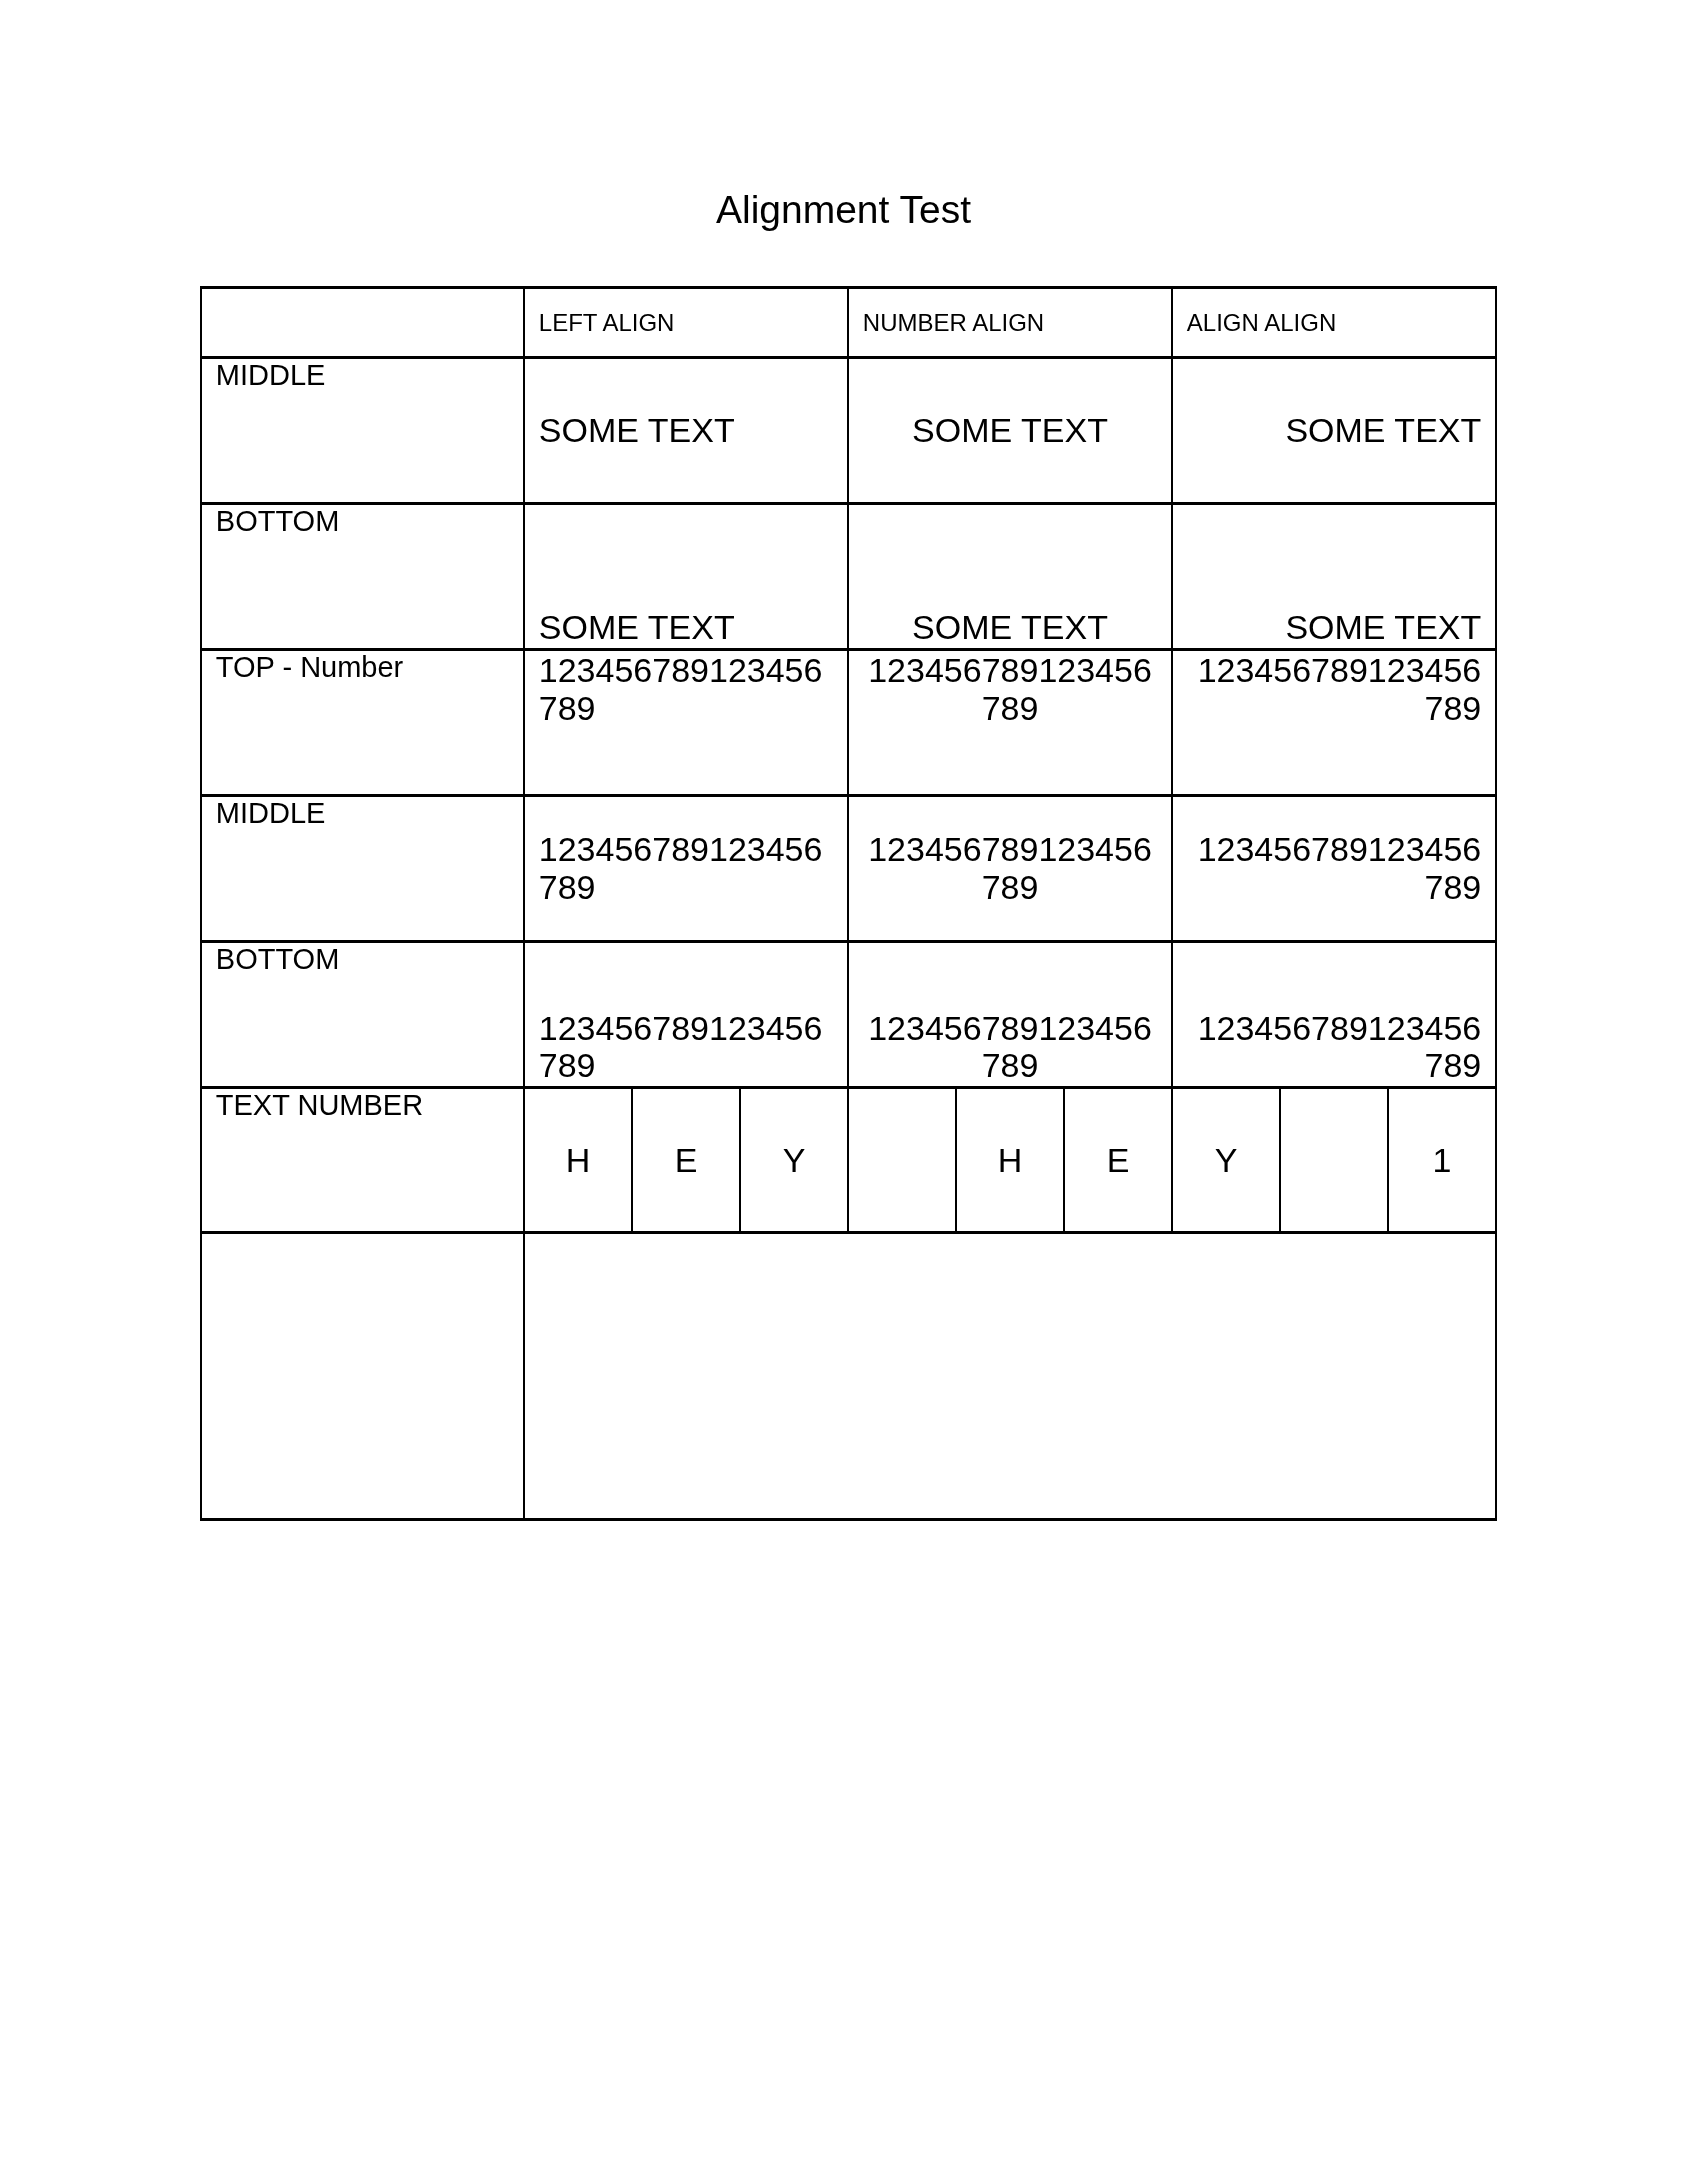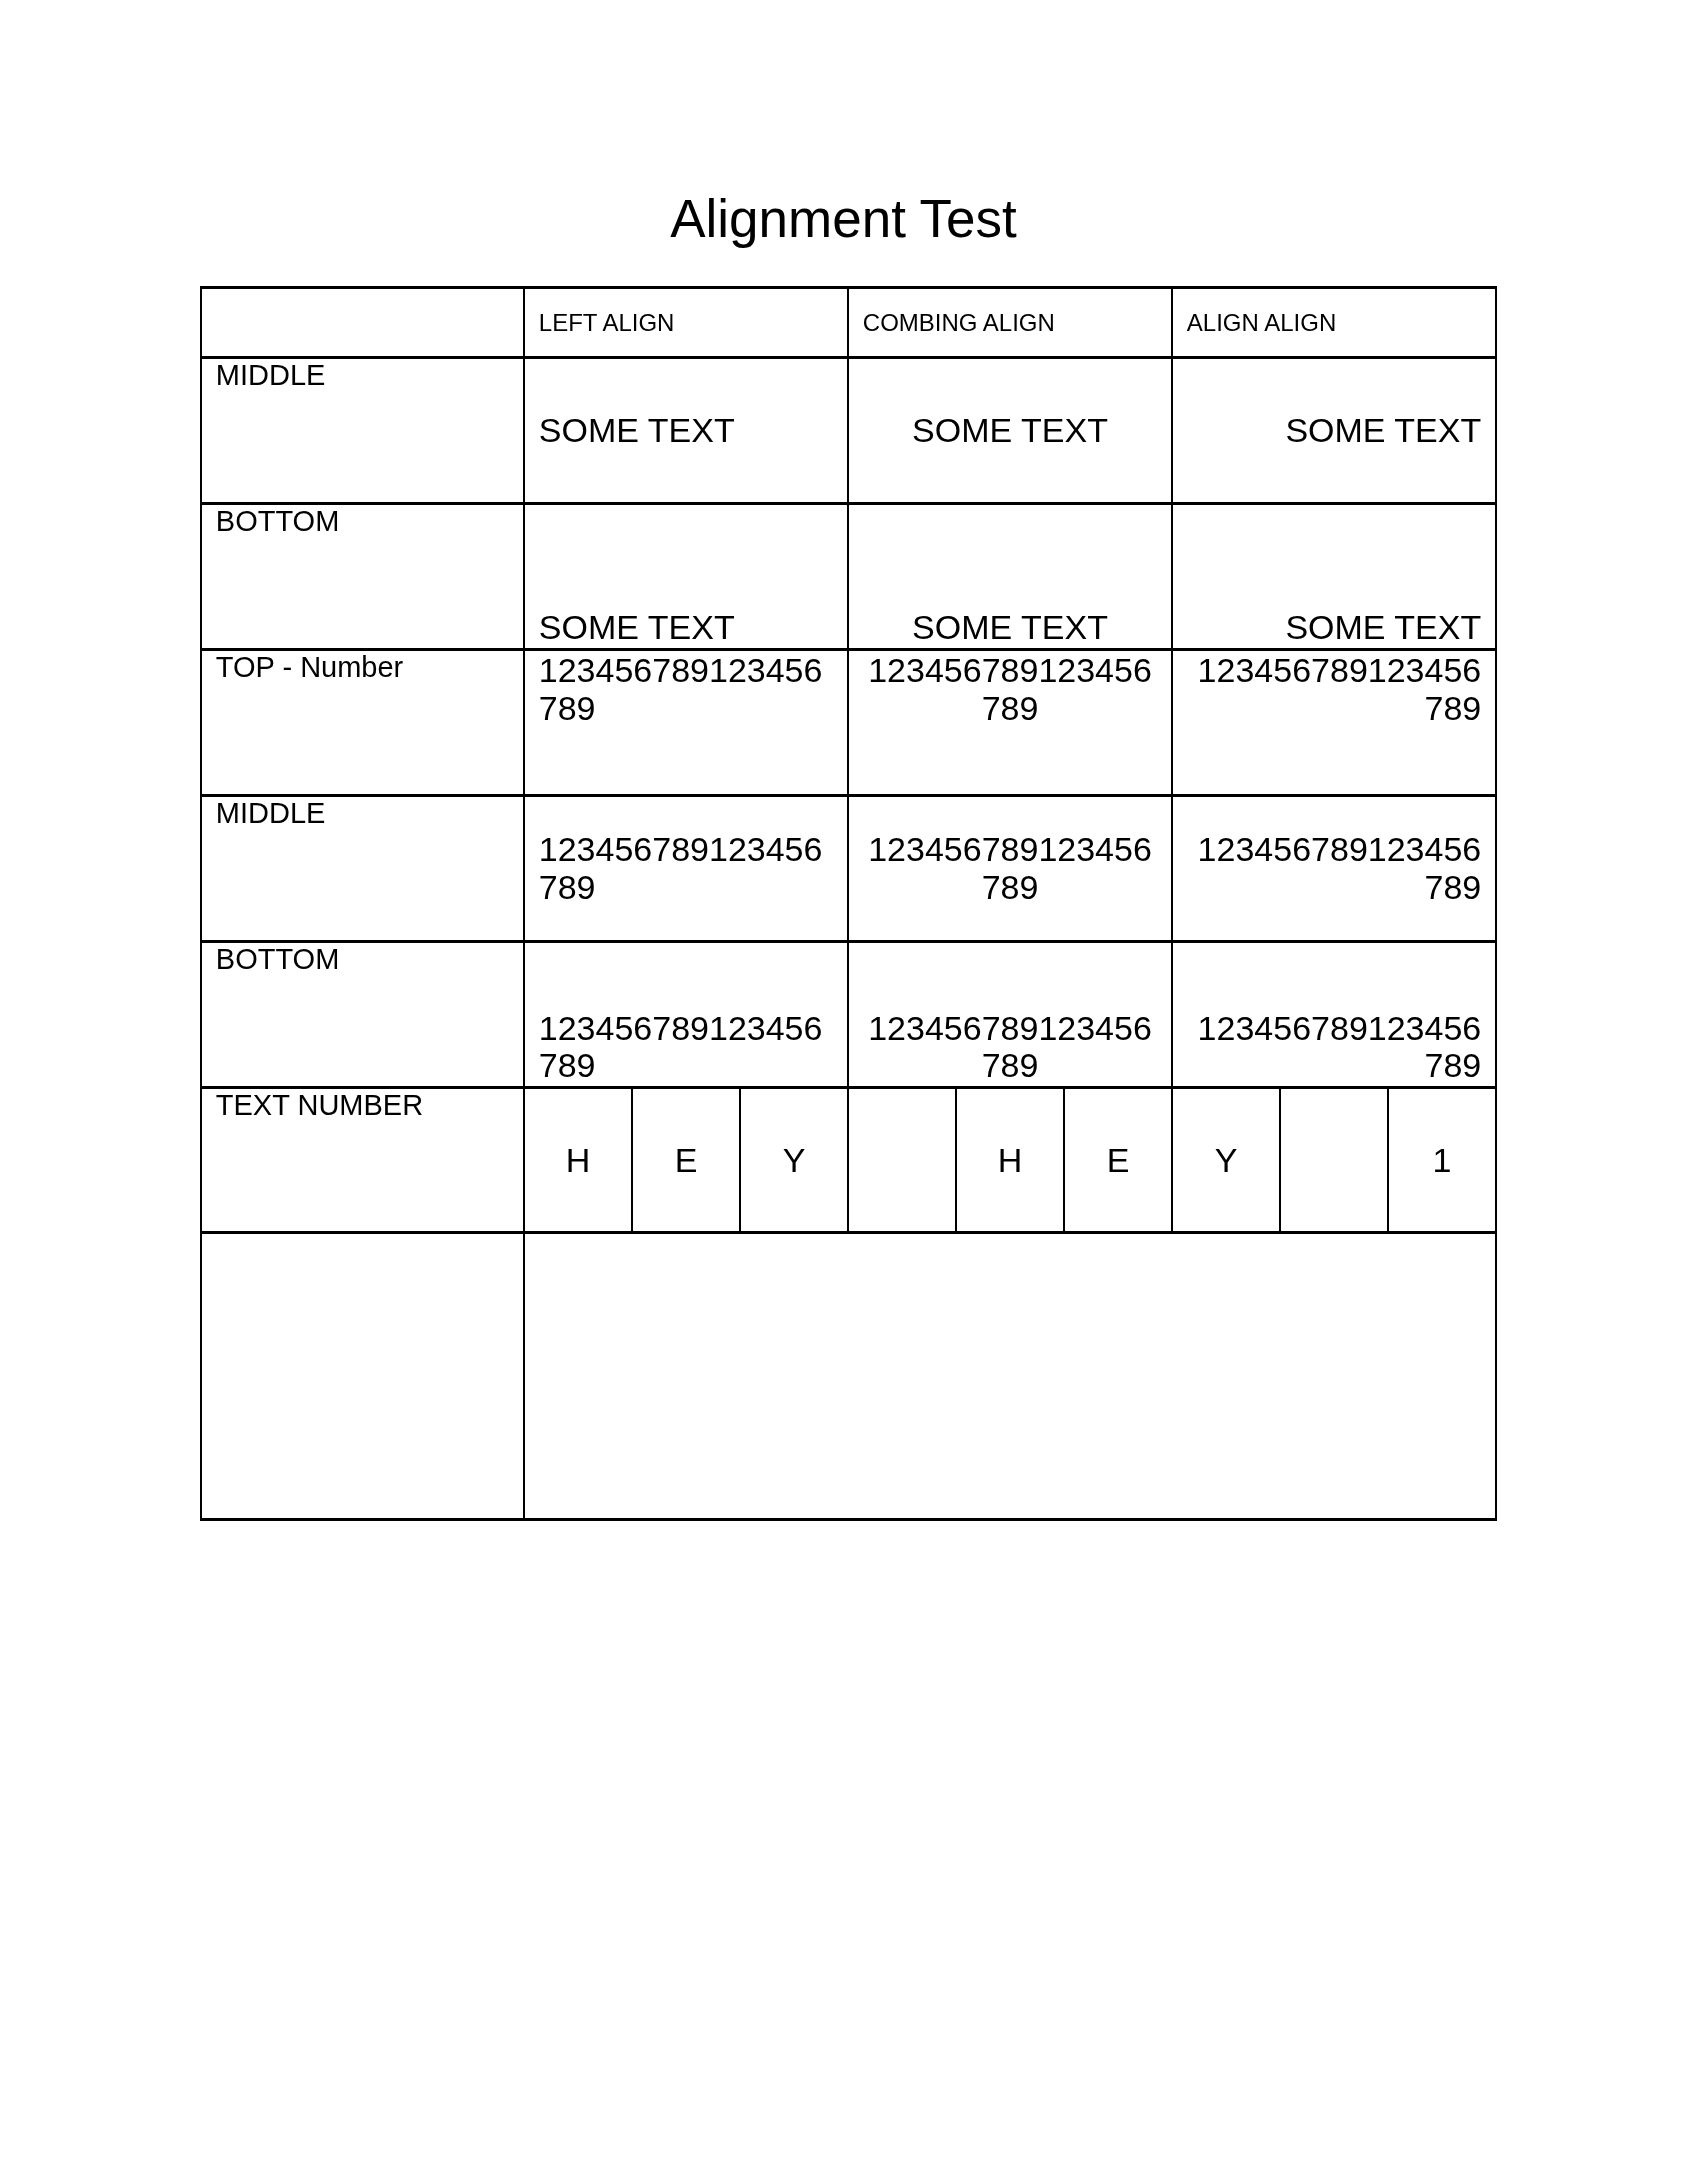--- a/index.html
+++ b/index.html
@@ -8,21 +8,21 @@
     width:1687px;height:2183px;
     background:#fff;
     font-family:"Liberation Sans", sans-serif;
     color:#000;
     overflow:hidden;
   }
   .title{
     position:absolute;
     top:187px;left:0;width:100%;
     margin:0;
-    font-size:53px;line-height:1.2;font-weight:400;
+    font-size:39px;line-height:1.2;font-weight:400;
     text-align:center;
   }
   table.align-table{
     position:absolute;
     left:200px;top:286px;
     border-collapse:collapse;
     table-layout:fixed;
     width:1290px;
   }
   table.align-table td, table.align-table th{
@@ -84,21 +84,21 @@
         <col style="width:108px">
       <col style="width:108px">
         <col style="width:108px">
         <col style="width:108px">
     </colgroup>
 
     <tbody>
         <tr class="header-row">
       <th></th>
       <th colspan="3">LEFT ALIGN</th>
-      <th colspan="3">COMBING ALIGN</th>
+      <th colspan="3">NUMBER ALIGN</th>
       <th colspan="3">ALIGN ALIGN</th>
     </tr>
 
 
     <tr class="row-text r-middle">
       <td class="row-label">MIDDLE</td>
       <td colspan="3" class="data-cell al-left">SOME TEXT</td>
       <td colspan="3" class="data-cell al-center">SOME TEXT</td>
       <td colspan="3" class="data-cell al-right">SOME TEXT</td>
     </tr>

